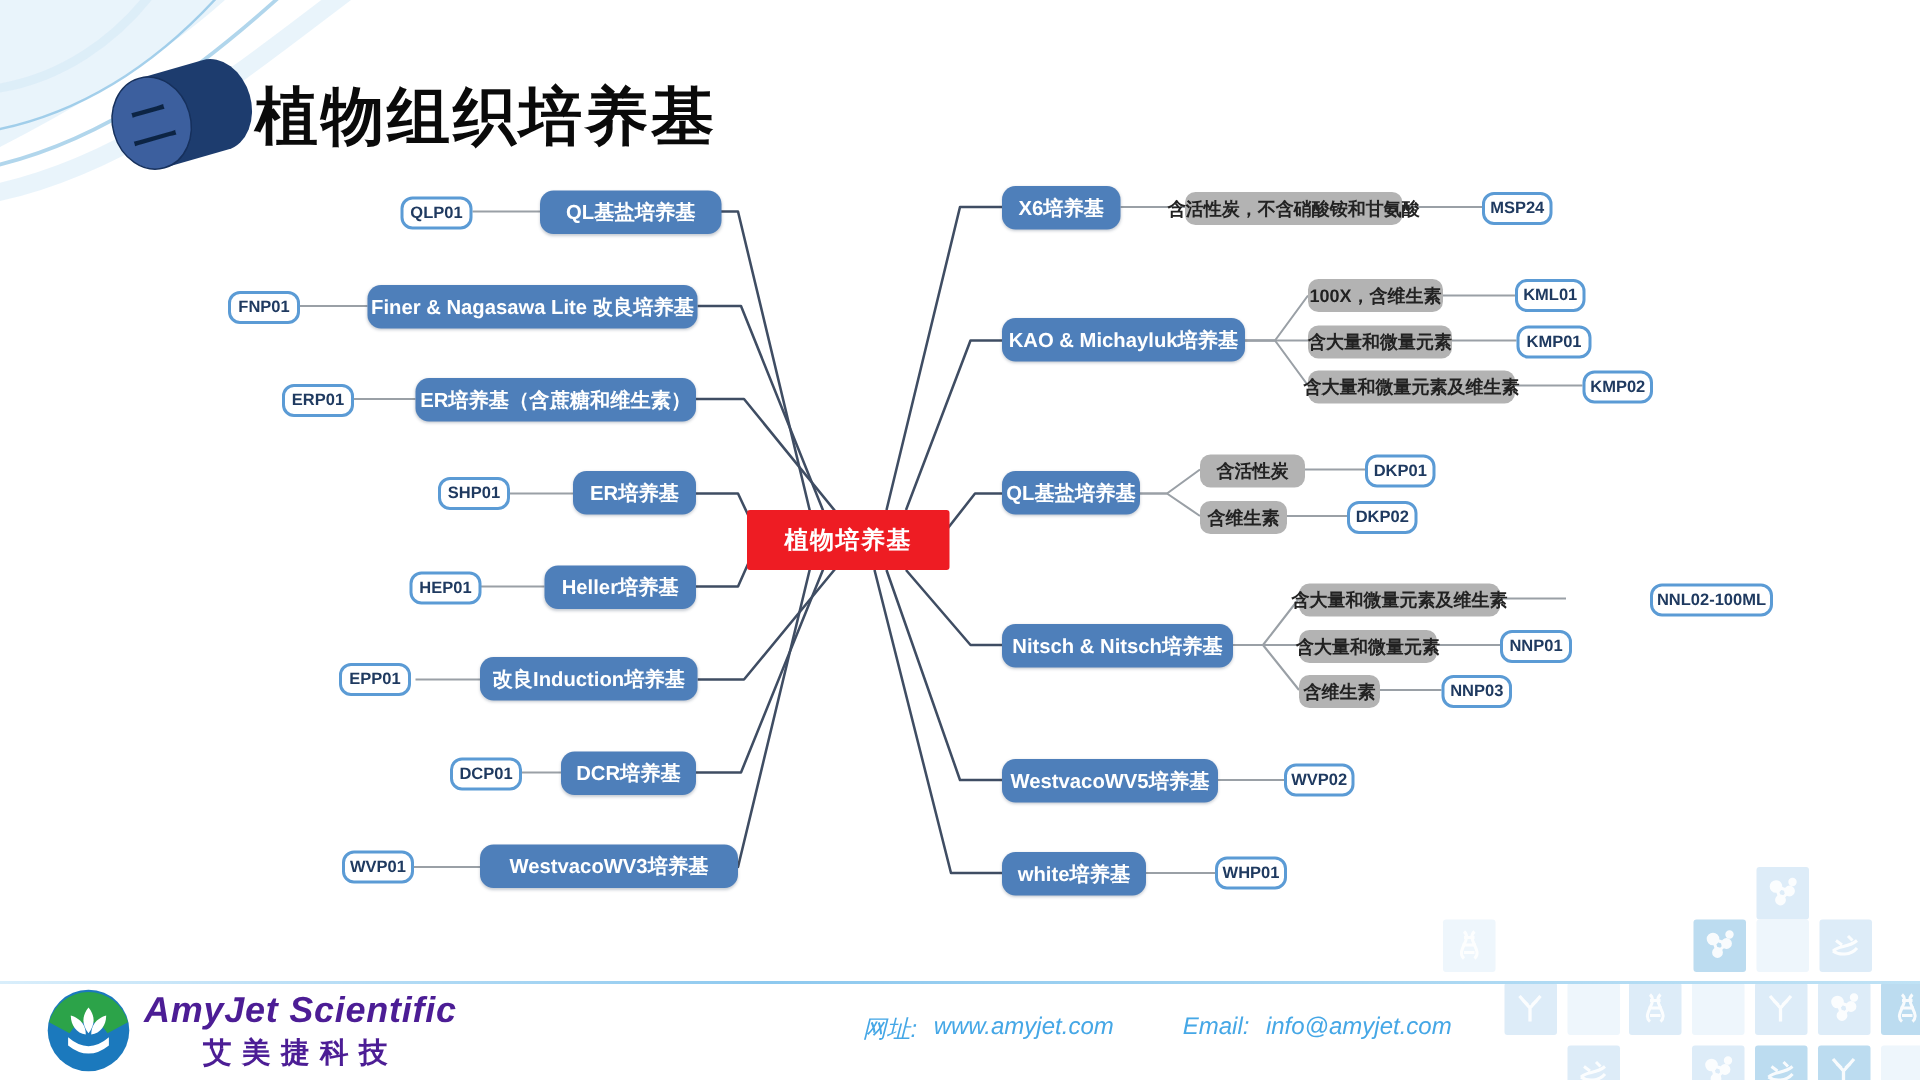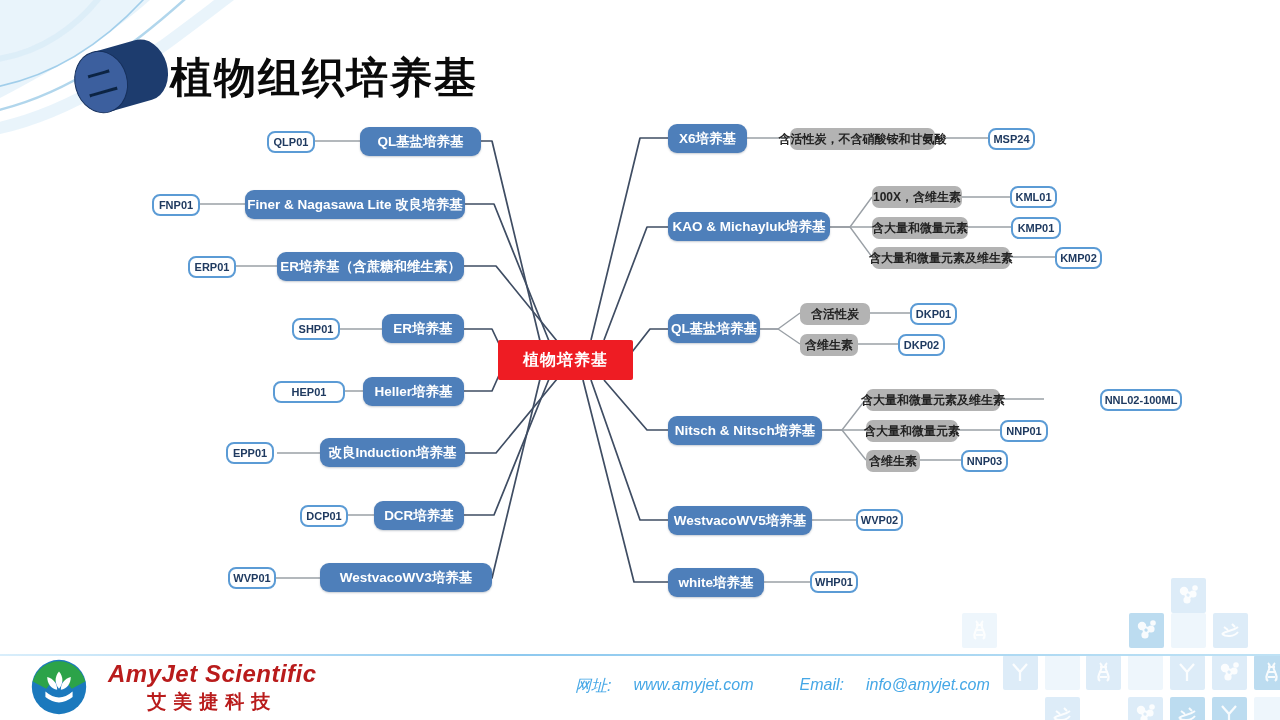--- a/index.html
+++ b/index.html
@@ -30,26 +30,26 @@
   
   .wave { position:absolute; left:0; top:0; }
   .divider { position:absolute; left:0; top:654px; width:1280px; height:2px;
              background:linear-gradient(90deg,#d9eefb,#8ec9ef 40%,#bfe2f5); }
   .tile { position:absolute; width:35px; height:35px; border-radius:2px; }
   .t1 { background:#eef6fc; } .t2 { background:#ddecf8; } .t3 { background:#bcdcf0; }
   .tile svg { position:absolute; left:5px; top:5px; opacity:.9; }
 
   
   .logo-wrap { position:absolute; left:30px; top:658px; display:flex; align-items:center; }
-  .logo-text { margin-left:20px; color:#b91c1c; }
+  .logo-text { margin-left:8px; color:#4c1d95; }
   .logo-en { font-size:24px; font-weight:800; font-style:italic; letter-spacing:0.5px; }
   .logo-cn { font-size:19px; font-weight:700; letter-spacing:7px; text-align:center; margin-top:1px; }
   .contact { position:absolute; left:575px; top:676px; display:flex; gap:10px; color:#45a7e6;
              font-size:16px; font-style:italic; }
-  .contact .grp { display:flex; gap:22px; }
+  .contact .grp { display:flex; gap:11px; }
   .contact .gap { width:26px; }
 </style>
 </head>
 <body>
 
 <div id="slide">
 
   <svg width="0" height="0" style="position:absolute">
     <defs>
       <g id="g-molecule" stroke="#fff" stroke-width="2" fill="#fff">
@@ -142,21 +142,21 @@
       <polyline points="583,380 634,582 668,582"></polyline>
     </g>
   </svg>
 
   <div class="root">植物培养基</div>
 
   <div class="code" style="left:267px;top:131px;width:48px">QLP01</div>
   <div class="code" style="left:152px;top:194px;width:48px">FNP01</div>
   <div class="code" style="left:188px;top:256px;width:48px">ERP01</div>
   <div class="code" style="left:292px;top:318px;width:48px">SHP01</div>
-  <div class="code" style="left:273px;top:381px;width:72px">HEP01</div>
+  <div class="code" style="left:273px;top:381px;width:48px">HEP01</div>
   <div class="code" style="left:226px;top:442px;width:48px">EPP01</div>
   <div class="code" style="left:300px;top:505px;width:48px">DCP01</div>
   <div class="code" style="left:228px;top:567px;width:48px">WVP01</div>
 
   <div class="bnode" style="left:360px;top:127px;width:121px">QL基盐培养基</div>
   <div class="bnode" style="left:277px;top:252px;width:187px">ER培养基（含蔗糖和维生素）</div>
   <div class="bnode" style="left:245px;top:190px;width:220px">Finer &amp; Nagasawa Lite 改良培养基</div>
   <div class="bnode" style="left:382px;top:314px;width:82px">ER培养基</div>
   <div class="bnode" style="left:363px;top:377px;width:101px">Heller培养基</div>
   <div class="bnode" style="left:320px;top:438px;width:145px">改良Induction培养基</div>

